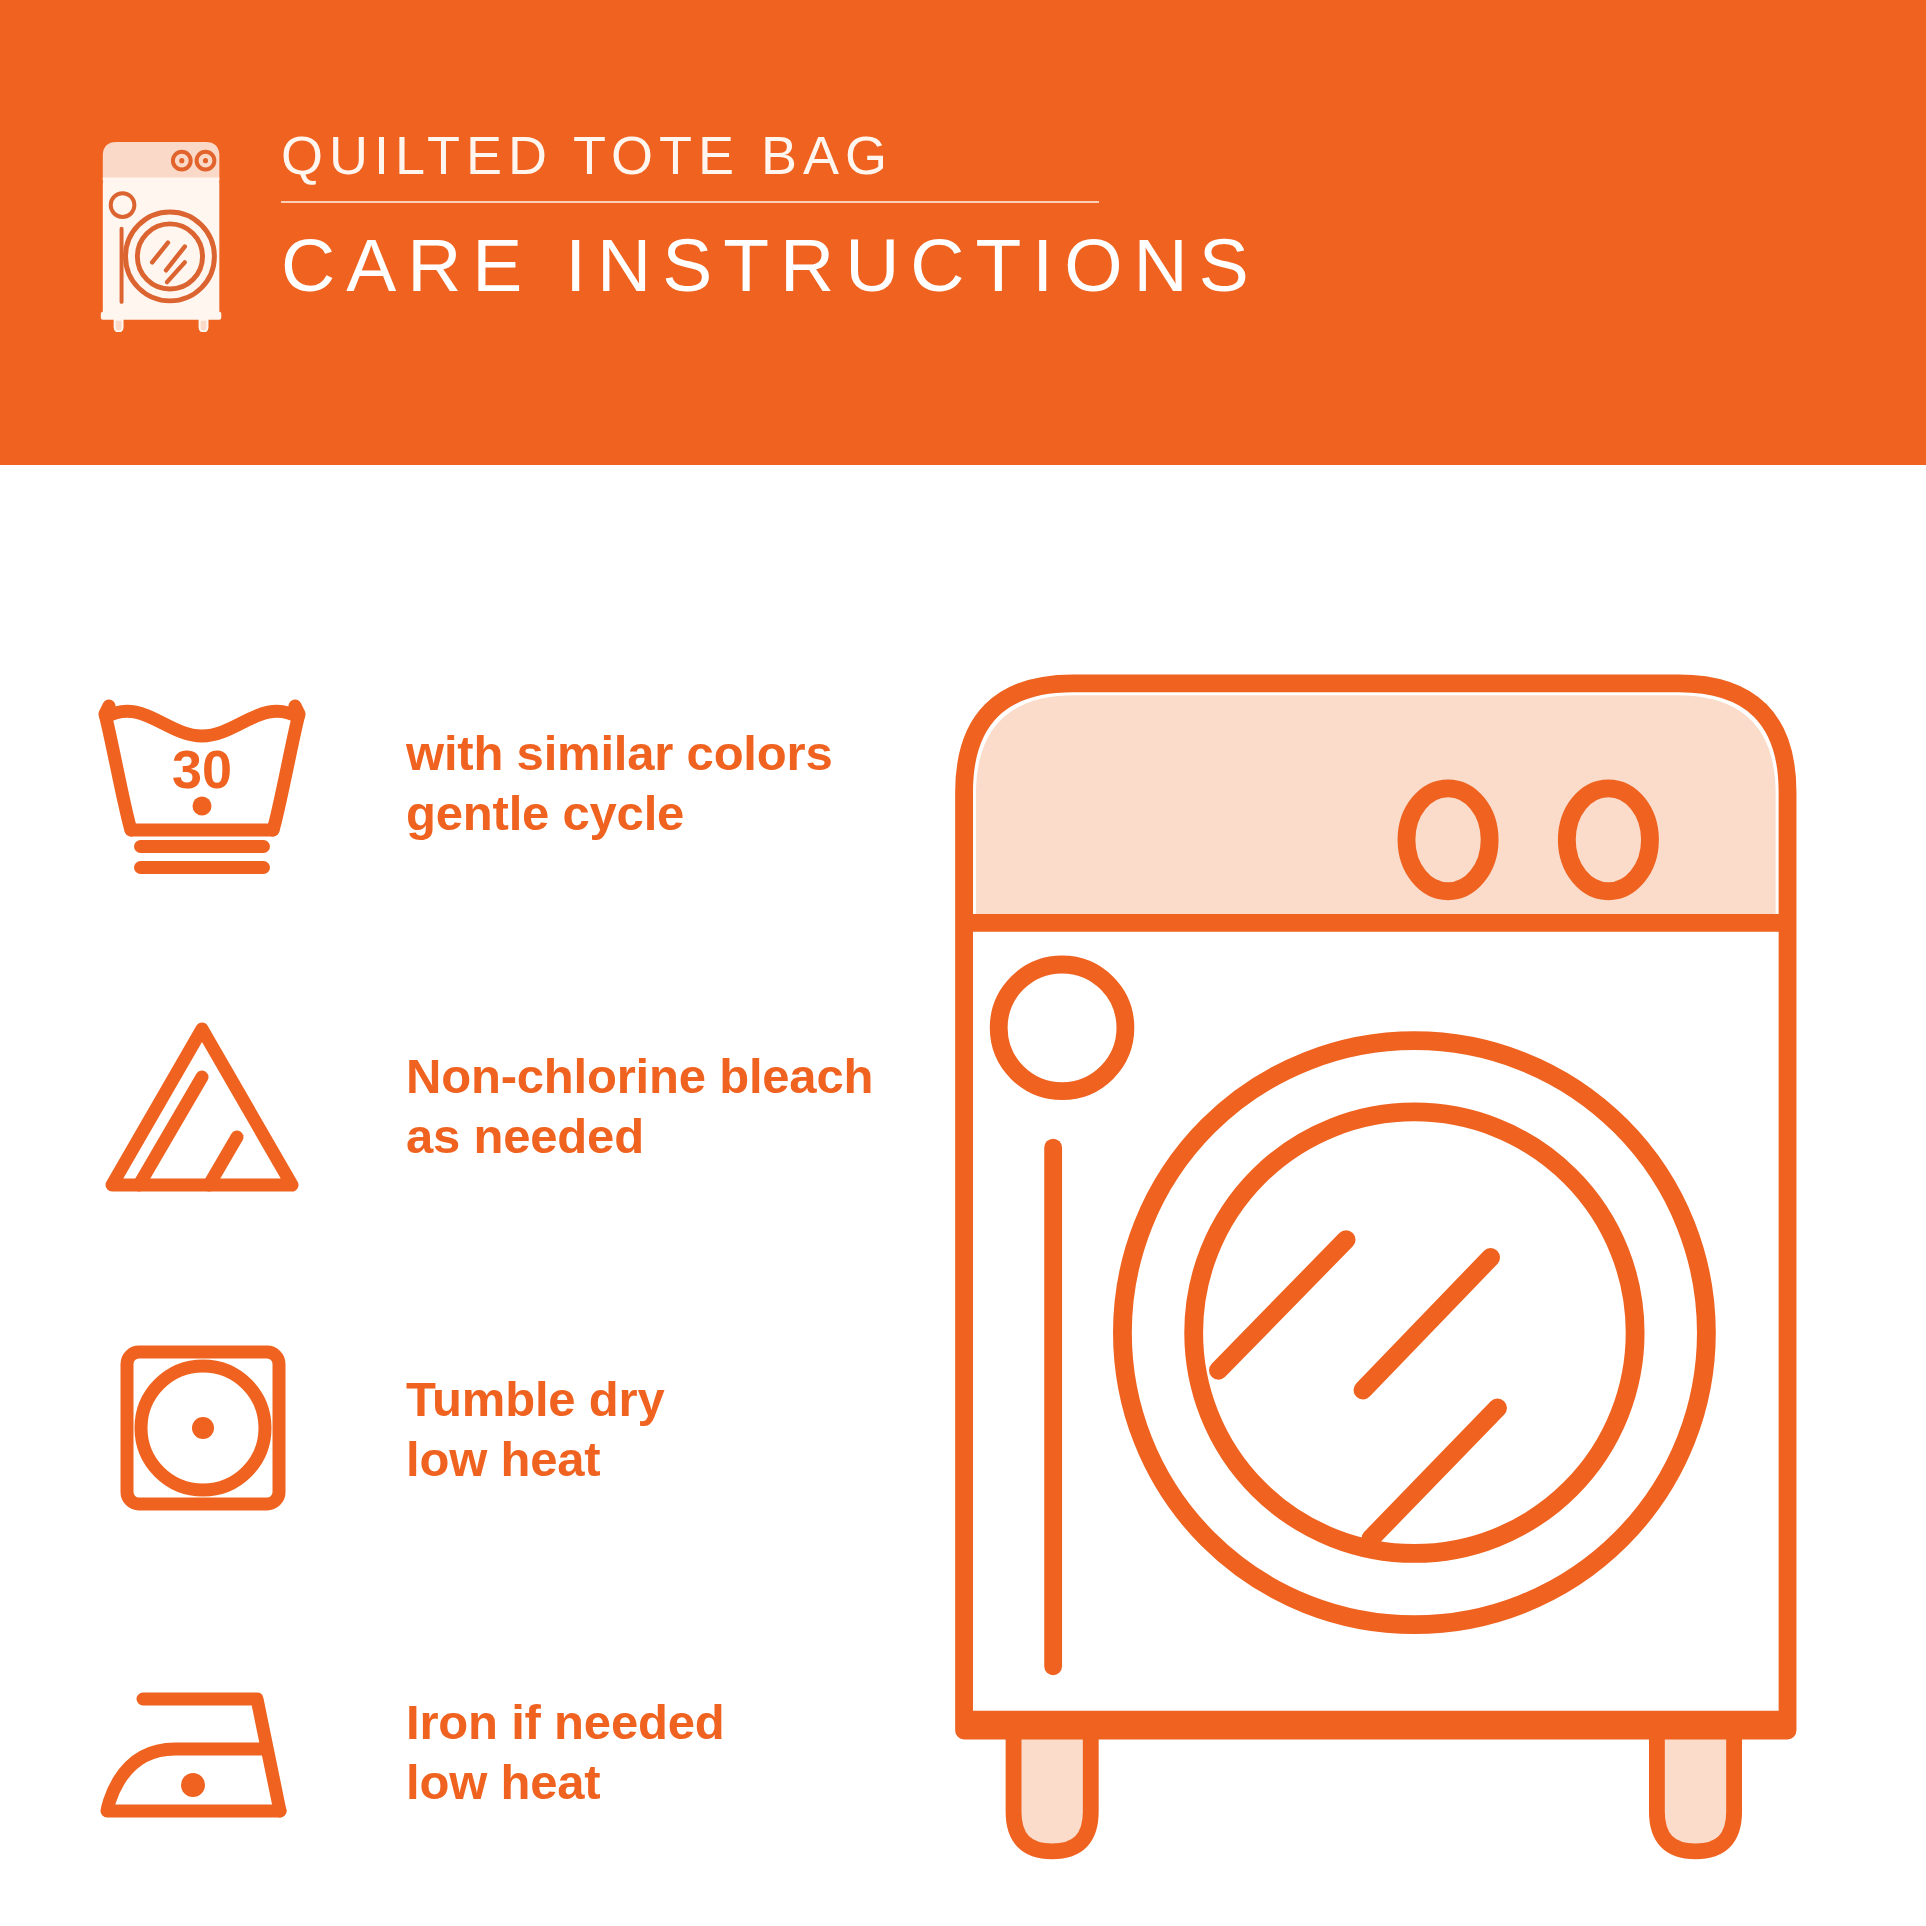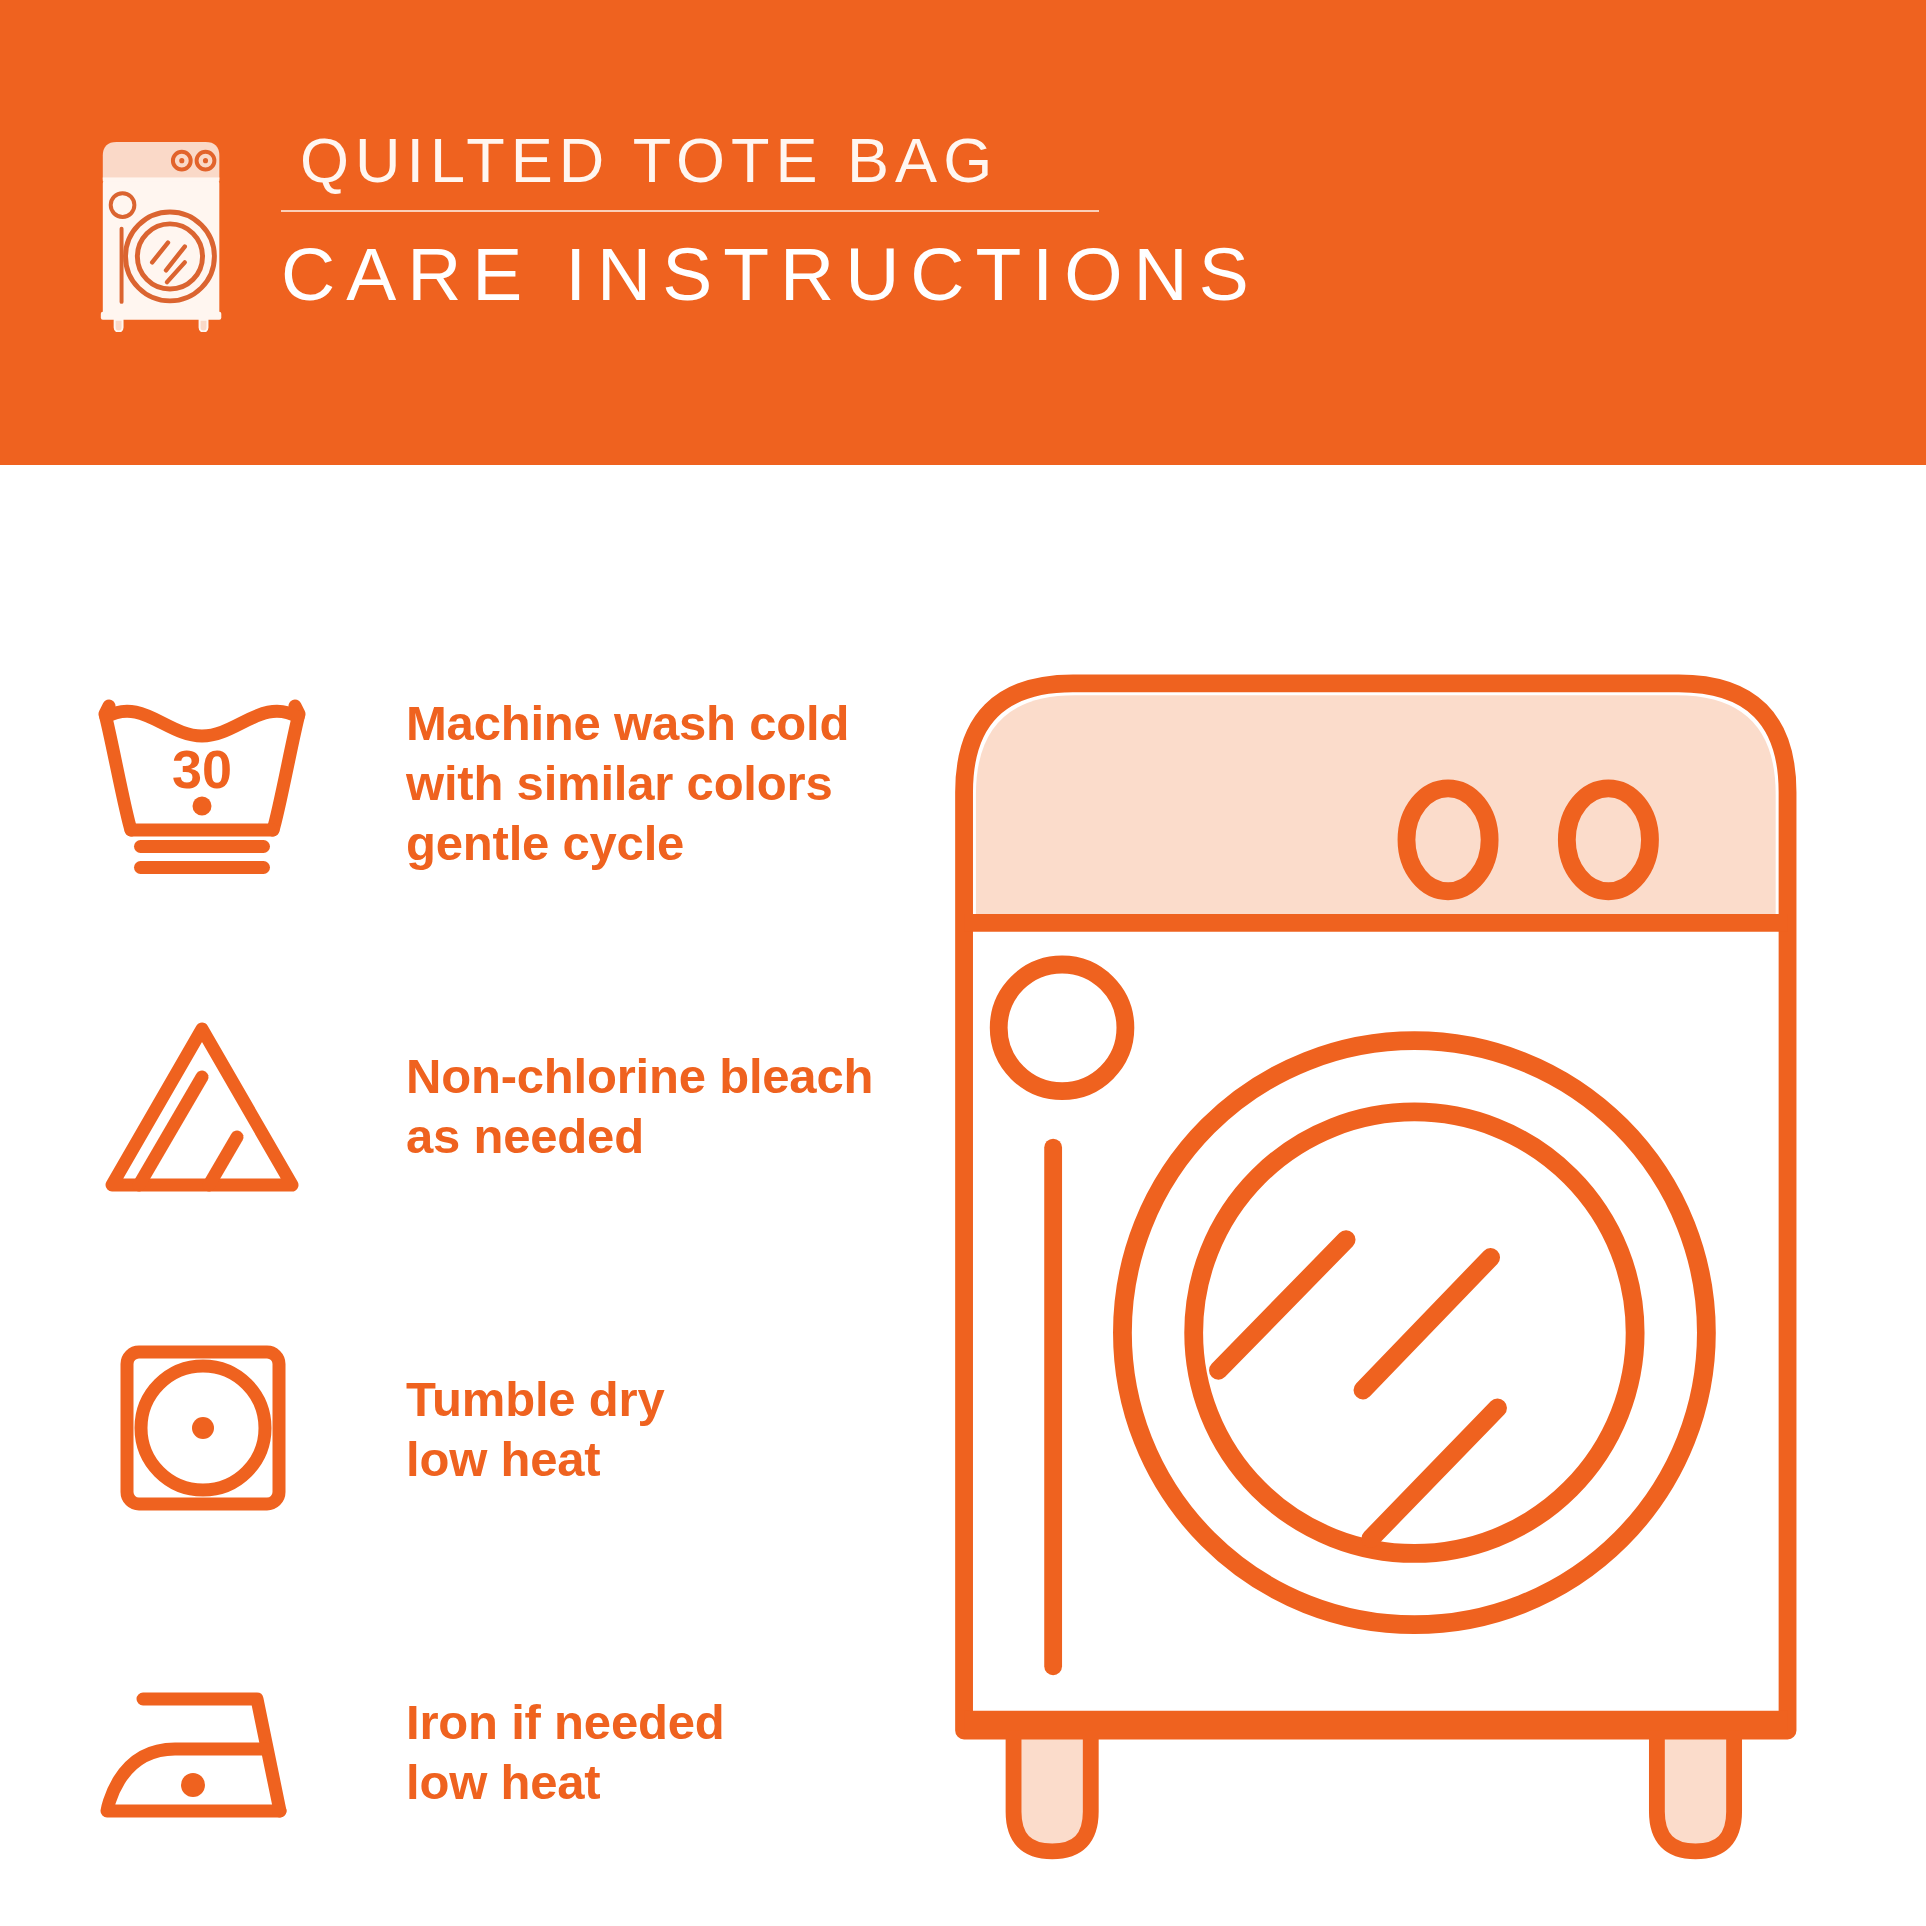--- a/index.html
+++ b/index.html
@@ -27,26 +27,25 @@
     flex:0 0 auto;
     margin-right:36px;
     margin-top:10px;
   }
   .header-titles{
     display:flex;flex-direction:column;
     padding-top:4px;
   }
   .title-main{
     color:#FFF6F0;
-    font-size:63px;
+    font-size:54px;
     letter-spacing:6px;
     font-weight:400;
     line-height:1.02;
     white-space:nowrap;
-    margin-left:19px;
   }
   .title-rule{
     height:2px;
     background:rgba(255,244,236,.75);
     margin:18px 0 16px 0;
     width:818px;
   }
   .title-sub{
     color:#FFFFFF;
     font-size:75px;
@@ -157,21 +156,20 @@
 
         <text x="115" y="104" font-family="'Liberation Sans', sans-serif" font-size="54" font-weight="700" fill="#EF621F" text-anchor="middle">30</text>
 
         <circle cx="115" cy="122" r="9.5" fill="#EF621F"></circle>
 
         <rect x="47" y="156" width="136" height="13" rx="6.5" fill="#EF621F"></rect>
         <rect x="47" y="177" width="136" height="13" rx="6.5" fill="#EF621F"></rect>
       </svg>
     </div>
     <div class="care-text">
-      <span class="line">Machine wash cold</span>
       <span class="line">with similar colors</span>
       <span class="line">gentle cycle</span>
     </div>
   </div>
 
   <div class="care-row">
     <div class="care-icon">
       <svg viewBox="0 0 230 200" xmlns="http://www.w3.org/2000/svg">
         <path d="M115 22 L205 178 L25 178 Z" fill="none" stroke="#EF621F" stroke-width="13" stroke-linejoin="round"></path>
         <line x1="115" y1="70" x2="52" y2="178" stroke="#EF621F" stroke-width="13" stroke-linecap="round"></line>

